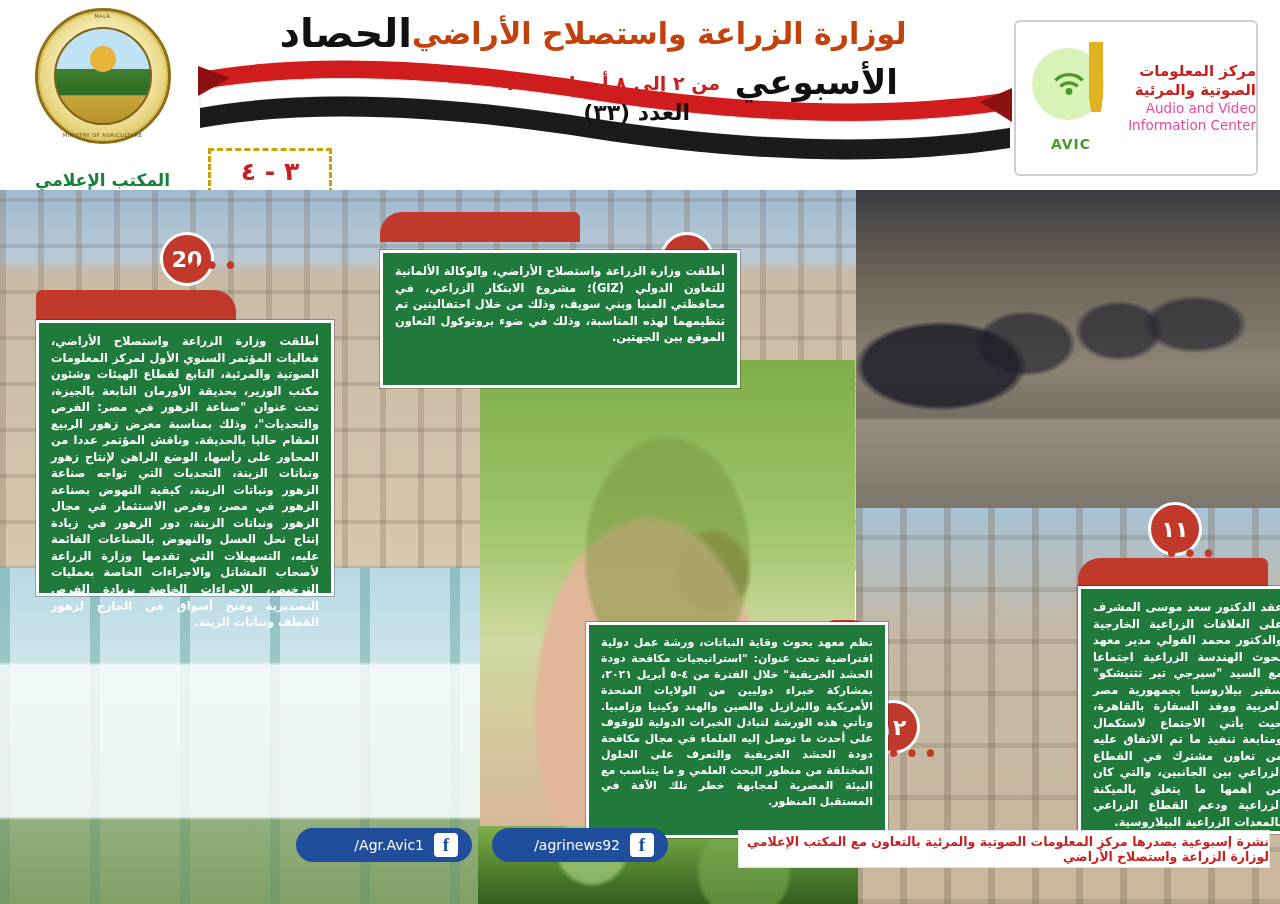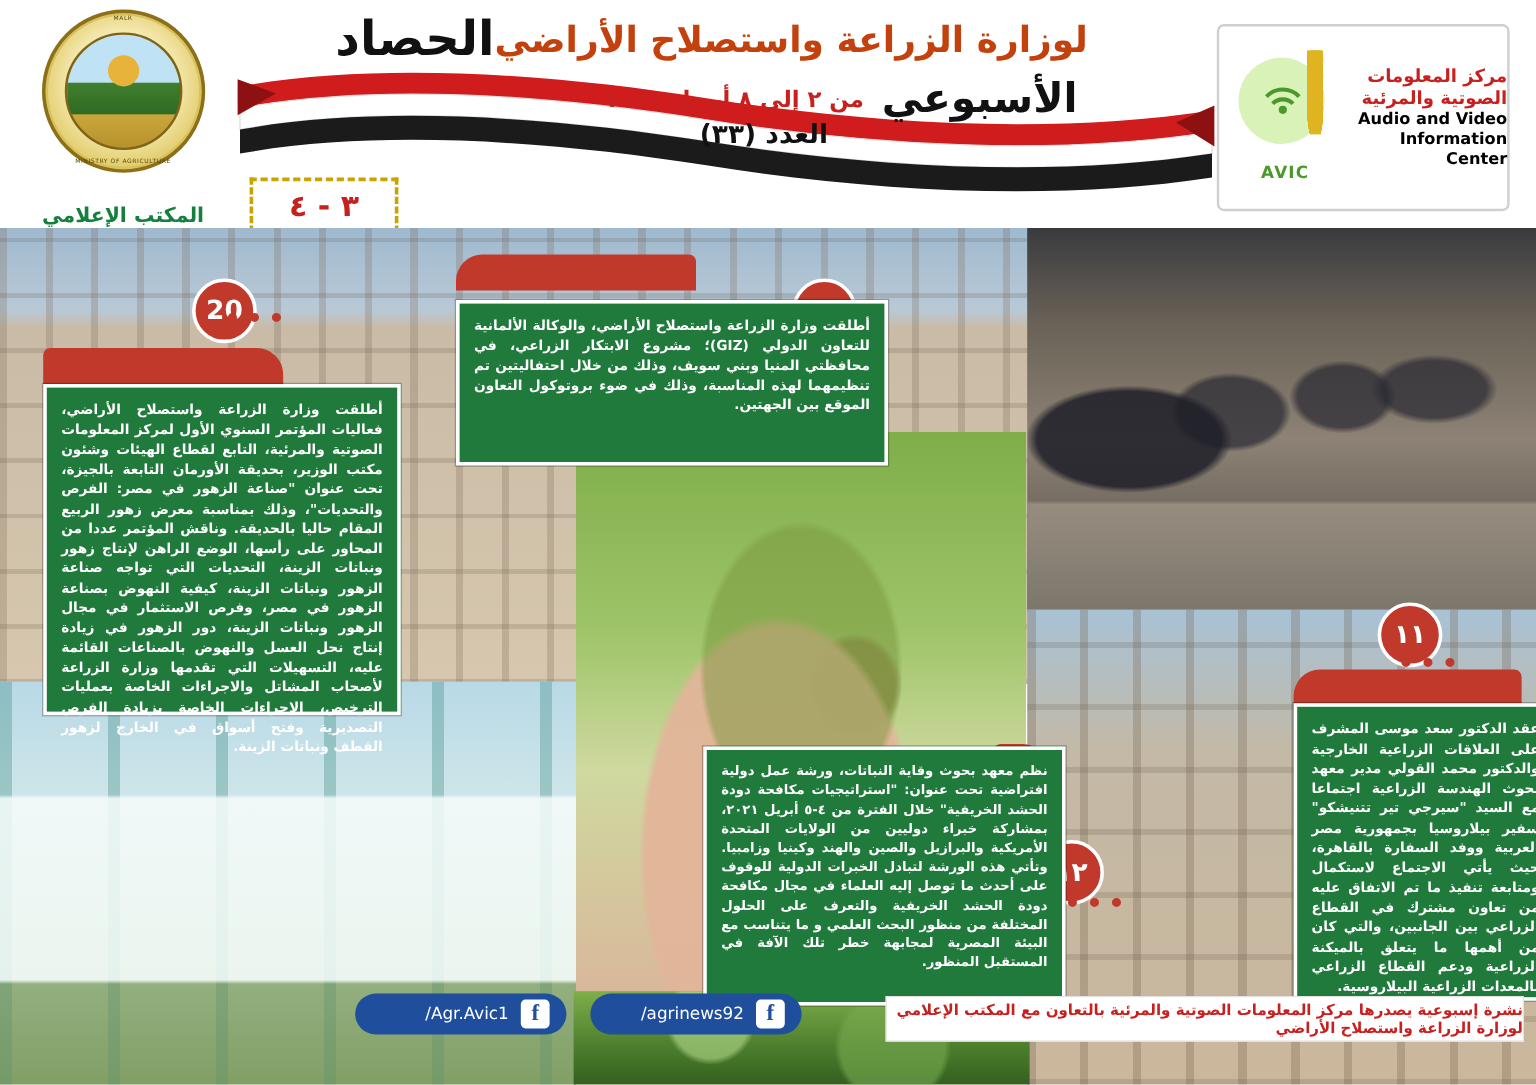--- a/index.html
+++ b/index.html
@@ -40,21 +40,21 @@
   .avic-circle{position:absolute;left:8px;top:10px;width:72px;height:72px;border-radius:50%;background:#d9f2b8;}
   .avic-wifi{position:absolute;left:28px;top:28px;width:34px;height:34px;}
   .avic-wheat{position:absolute;left:60px;top:4px;width:24px;height:70px;background:
       radial-gradient(ellipse at 50% 10%, #e0b321 0 40%, transparent 41%),
       radial-gradient(ellipse at 50% 30%, #e0b321 0 40%, transparent 41%),
       radial-gradient(ellipse at 50% 50%, #e0b321 0 40%, transparent 41%),
       radial-gradient(ellipse at 50% 70%, #e0b321 0 40%, transparent 41%);}
   .avic-name{position:absolute;left:10px;bottom:6px;width:74px;text-align:center;font-size:14px;font-weight:bold;color:#4a9a2b;letter-spacing:1px;}
   .avic-text{flex:1;text-align:right;padding-left:6px;line-height:1.25;}
   .avic-ar{color:#c81f1f;font-weight:bold;font-size:15px;}
-  .avic-en{color:#000000;font-weight:bold;font-size:13.5px;direction:ltr;text-align:right;}
+  .avic-en{color:#ec4899;font-weight:normal;font-size:13.5px;direction:ltr;text-align:right;}
 
   .page-num{position:absolute;left:208px;top:148px;width:118px;height:40px;border:3px dashed #c9a400;
      display:flex;align-items:center;justify-content:center;color:#c81f1f;font-weight:bold;font-size:25px;letter-spacing:2px;}
 
   
   .body-area{position:absolute;left:0;top:190px;width:1280px;height:714px;}
   .ph{position:absolute;overflow:hidden;}
 
   
   .bldg{background:

